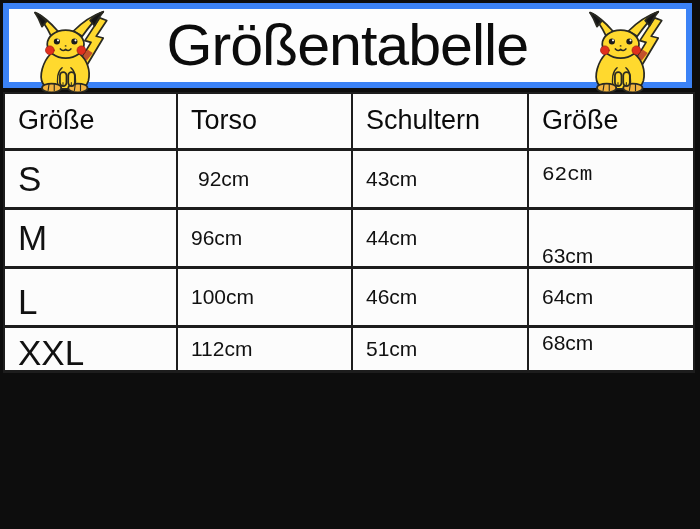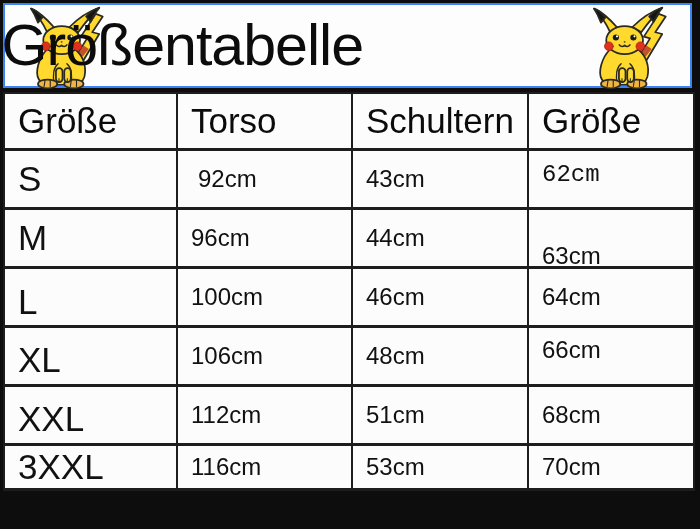--- a/index.html
+++ b/index.html
@@ -3,43 +3,43 @@
 <meta charset="utf-8">
 <style>
   html,body{margin:0;padding:0;background:#0d0d0d;}
   .page{
     position:relative;width:700px;height:529px;background:#0d0d0d;
     overflow:hidden;font-family:"Liberation Sans",sans-serif;color:#111;
   }
   
   .banner{
     position:absolute;left:3px;top:3px;width:689px;height:85px;
-    background:#fdfdfd;border:2px solid #3b82f6;box-sizing:border-box;
-    display:flex;align-items:center;overflow:visible;
+    background:#fdfdfd;border:6px solid #3b82f6;box-sizing:border-box;
+    display:flex;align-items:center;justify-content:center;overflow:visible;
   }
   .title{
     font-size:58px;line-height:1;letter-spacing:-1px;color:#0c0c0c;
     margin-top:-2px;transform:scaleX(1.02);
   }
   .pika{position:absolute;top:1px;width:90px;height:84px;}
   .pika-left{left:16px;}
   .pika-right{right:16px;}
   
   .tablewrap{position:absolute;left:3px;top:92px;width:690px;background:#0d0d0d;}
   table{border-collapse:collapse;width:690px;table-layout:fixed;}
   th,td{
     background:#fcfcfc;border:2px solid #1d1d1d;border-bottom-width:3px;
     padding:0 0 0 13px;text-align:left;vertical-align:middle;overflow:hidden;
   }
   thead tr{height:56px;}
   tbody tr{height:59px;}
   tbody tr:last-child{height:45px;}
-  th{font-size:35px;font-weight:normal;color:#0b0b0b;}
+  th{font-size:27px;font-weight:normal;color:#0b0b0b;}
   td.size{font-size:35px;}
-  td.val{font-size:24px;}
+  td.val{font-size:21px;}
   .cs{position:relative;display:inline-block;}
   
   tbody tr:nth-child(1) td:nth-child(2) .cs{left:7px;}
   tbody tr:nth-child(1) td:nth-child(4) .cs{top:-5px;font-family:Liberation Mono, monospace;}
   tbody tr:nth-child(2) td:nth-child(4) .cs{top:18px;}
   tbody tr:nth-child(3) td:nth-child(1) .cs{top:5px;}
   tbody tr:nth-child(4) td:nth-child(1) .cs{top:4px;}
   tbody tr:nth-child(4) td:nth-child(4) .cs{top:-6px;}
   tbody tr:nth-child(5) td:nth-child(1) .cs{top:4px;}
 </style>
@@ -126,34 +126,22 @@
           <td class="val"><span class="cs">44cm</span></td>
           <td class="val"><span class="cs">63cm</span></td>
         </tr>
         <tr>
           <td class="size"><span class="cs">L</span></td>
           <td class="val"><span class="cs">100cm</span></td>
           <td class="val"><span class="cs">46cm</span></td>
           <td class="val"><span class="cs">64cm</span></td>
         </tr>
         <tr>
-          <td class="size"><span class="cs">XL</span></td>
-          <td class="val"><span class="cs">106cm</span></td>
-          <td class="val"><span class="cs">48cm</span></td>
-          <td class="val"><span class="cs">66cm</span></td>
-        </tr>
-        <tr>
           <td class="size"><span class="cs">XXL</span></td>
           <td class="val"><span class="cs">112cm</span></td>
           <td class="val"><span class="cs">51cm</span></td>
           <td class="val"><span class="cs">68cm</span></td>
-        </tr>
-        <tr>
-          <td class="size"><span class="cs">3XXL</span></td>
-          <td class="val"><span class="cs">116cm</span></td>
-          <td class="val"><span class="cs">53cm</span></td>
-          <td class="val"><span class="cs">70cm</span></td>
         </tr>
       </tbody>
     </table>
   </div>
 
 </div>
 
 </body></html>

